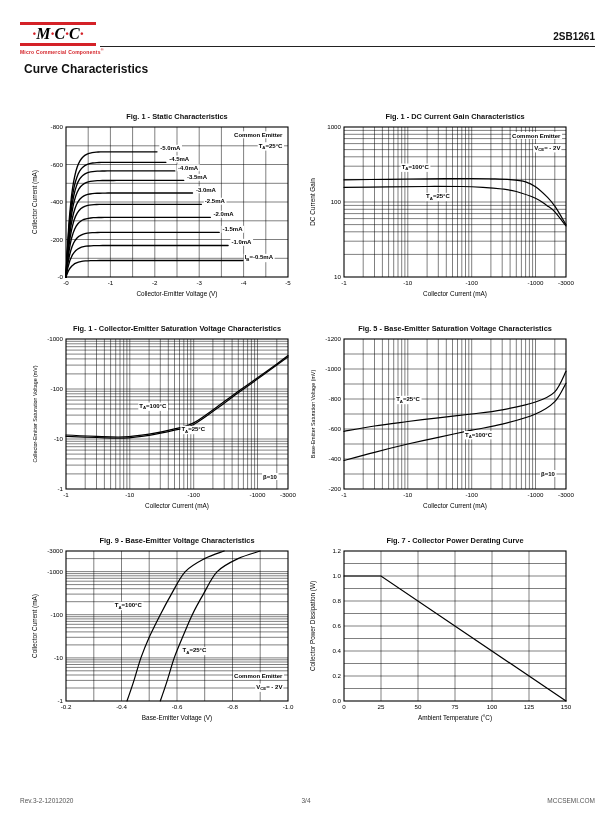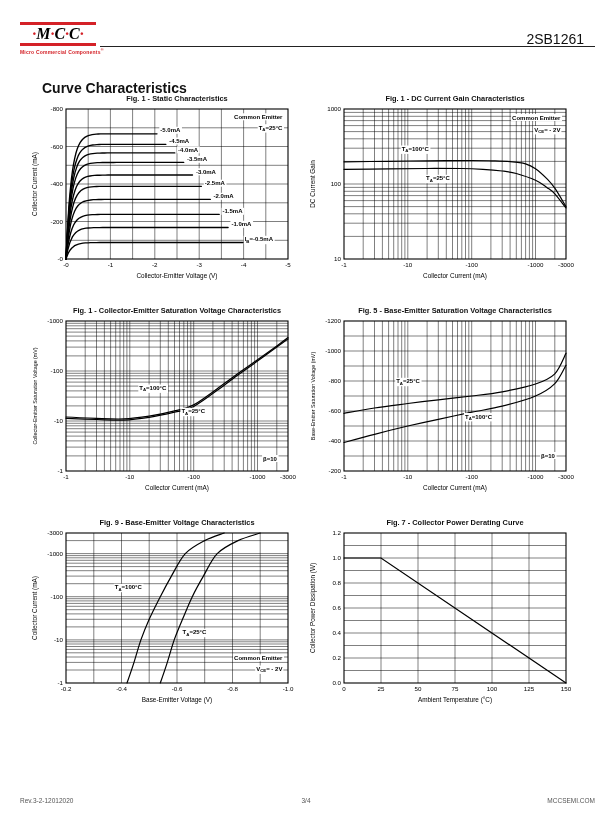--- a/index.html
+++ b/index.html
@@ -8,26 +8,26 @@
   .page{position:relative;width:612px;height:825px;background:#fff;overflow:hidden;}
 
   
   .logo{position:absolute;left:20px;top:22px;width:76px;}
   .logo-bar{height:3px;background:var(--brand-red);}
   .logo-text{display:flex;justify-content:center;align-items:baseline;font-family:"Liberation Serif",serif;
              font-weight:bold;font-style:italic;font-size:16px;line-height:1.1;color:#000;padding:0 1px;}
   .logo-text .dot{color:var(--brand-red);font-weight:bold;}
   .logo-sub{font-size:5px;font-weight:bold;color:var(--brand-red);white-space:nowrap;margin-top:1px;letter-spacing:.2px;}
   .logo-sub .reg{font-size:4px;vertical-align:super;}
-  .part-number{position:absolute;right:28px;top:31px;font-size:14px;font-weight:normal;}
+  .part-number{position:absolute;right:17px;top:31px;font-size:10px;font-weight:bold;}
   .header-rule{position:absolute;left:100px;right:17px;top:46px;border-bottom:1.4px solid #222;}
-  .section-title{position:absolute;left:24px;top:62px;font-size:14px;font-weight:bold;margin:18px;}
+  .section-title{position:absolute;left:24px;top:62px;font-size:12px;font-weight:bold;margin:0;}
 
   
-  .figures{position:absolute;left:28px;top:94px;display:grid;grid-template-columns:278px 278px;row-gap:21px;}
+  .figures{position:absolute;left:28px;top:112px;display:grid;grid-template-columns:278px 278px;row-gap:21px;}
   figure.fig{margin:0;padding:0;}
   .fig-title{width:222px;margin-left:38px;text-align:center;font-size:7.4px;font-weight:bold;white-space:nowrap;}
   svg.chart{display:block;font-family:"Liberation Sans",sans-serif;}
   svg.chart text{fill:#000;}
 
   
   .footer{position:absolute;top:797px;left:0;width:612px;font-size:6.5px;color:#555;}
   .footer .f-left{position:absolute;left:20px;}
   .footer .f-center{position:absolute;left:0;width:612px;text-align:center;}
   .footer .f-right{position:absolute;right:17px;}

